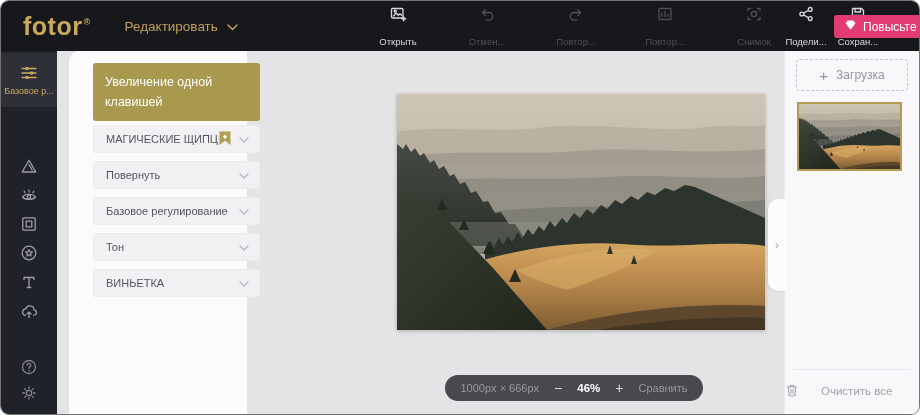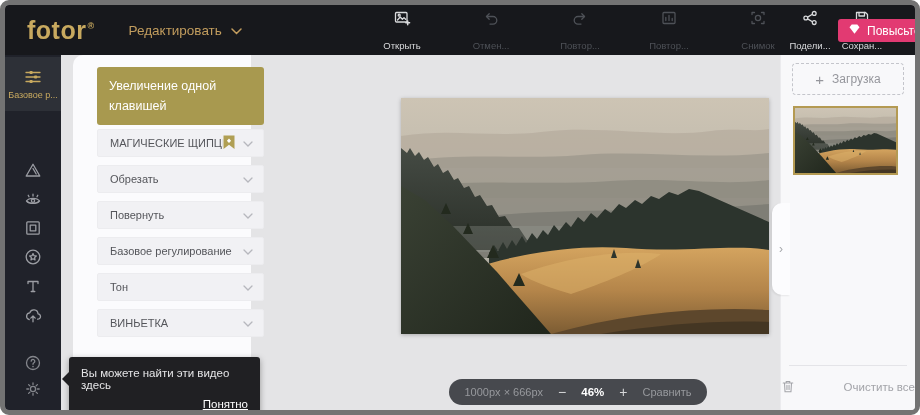--- a/index.html
+++ b/index.html
@@ -1,19 +1,19 @@
 <!DOCTYPE html>
 <html><head>
 <meta charset="utf-8">
 <style>
   html,body{margin:0;padding:0;background:#fff;}
   *{box-sizing:border-box;}
   .window{
     position:relative;width:920px;height:415px;overflow:hidden;
-    border:5px solid #737373;border-radius:9px;background:#e4e4e6;
+    border:1px solid #737373;border-radius:9px;background:#e4e4e6;
     font-family:"Liberation Sans",sans-serif;
   }
   
   .header{position:absolute;left:0;top:0;width:920px;height:50px;background:#17181c;display:flex;align-items:center;z-index:5;}
   .logo{margin-left:22px;font-size:25px;font-weight:bold;color:#c8a95f;letter-spacing:.5px;line-height:1;}
   .logo .reg{font-size:9px;vertical-align:super;margin-left:1px;}
   .menu{margin-left:34px;color:#c29d5e;font-size:13.5px;display:flex;align-items:center;gap:9px;cursor:pointer;}
   .toolbar{position:absolute;left:376px;top:0;height:50px;display:flex;align-items:center;gap:10px;}
   .tool{width:42px;display:flex;flex-direction:column;align-items:center;gap:11px;font-size:9.5px;color:#d9dadc;cursor:pointer;}
   .tool svg{stroke:currentColor;fill:none;stroke-width:1.3;stroke-linecap:round;stroke-linejoin:round;}
@@ -55,21 +55,21 @@
     box-shadow:-1px 1px 2px rgba(0,0,0,.07);display:flex;align-items:center;justify-content:center;
     color:#a6a8ac;font-size:12px;cursor:pointer;z-index:4;}
   
   .rightPanel{position:absolute;right:0;top:50px;bottom:0;width:135px;background:#f8f8fa;border-left:1px solid #ebebee;z-index:3;}
   .upload{position:absolute;left:11px;top:8px;width:112px;height:32px;border:1px dashed #c4c5cb;border-radius:4px;
     display:flex;align-items:center;justify-content:center;gap:8px;color:#95969c;font-size:12px;cursor:pointer;background:transparent;}
   .upload .plus{font-size:15px;line-height:1;}
   .thumb{position:absolute;left:12px;top:51px;width:105px;height:69px;border:2px solid #b49a52;cursor:pointer;}
   .thumb svg{display:block;}
   .clearDivider{position:absolute;left:8px;right:8px;bottom:44px;height:1px;background:#e4e4e8;}
-  .clearBtn{position:absolute;left:0;right:0;bottom:16px;display:flex;align-items:center;justify-content:space-between;gap:6px;
+  .clearBtn{position:absolute;left:0;right:0;bottom:16px;display:flex;align-items:center;justify-content:flex-start;gap:22px;
     color:#a3a4a9;font-size:11.5px;cursor:pointer;}
   .clearBtn svg{stroke:currentColor;fill:none;stroke-width:1.2;stroke-linecap:round;display:block;}
   
   .tooltip{position:absolute;left:64px;top:352px;width:191px;background:#202023;border-radius:3px;color:#e4e4e6;
     font-size:11.5px;padding:10px 12px 8px;z-index:20;box-shadow:0 2px 6px rgba(0,0,0,.35);}
   .tooltip::before{content:"";position:absolute;left:-7px;top:15px;border-top:7px solid transparent;
     border-bottom:7px solid transparent;border-right:7px solid #202023;}
   .tooltip .dismiss{display:block;text-align:right;color:#fff;text-decoration:underline;margin-top:7px;cursor:pointer;}
 </style>
 </head>
@@ -220,26 +220,20 @@
 
   <div class="panel">
     <div class="banner">Увеличение одной клавишей</div>
     <div class="sections">
       <div class="row">
         <span class="rlabel">МАГИЧЕСКИЕ ЩИПЦЫ</span>
         <span class="badge"><svg width="12" height="15" viewBox="0 0 12 15">
               <path d="M.5 .5 H11.5 V14 L6 9.8 L.5 14 Z" fill="#b09f54"></path>
               <path d="M6 3.4 L8.1 5.7 L6 8 L3.9 5.7 Z" fill="#fff"></path>
             </svg></span>
-        <span class="chev"><svg width="10" height="6" viewBox="0 0 10 6">
-              <path d="M1 1 L5 5 L9 1" stroke="#b6b7bd" fill="none" stroke-width="1.3" stroke-linecap="round"></path>
-            </svg></span>
-      </div>
-      <div class="row">
-        <span class="rlabel">Обрезать</span>
         <span class="chev"><svg width="10" height="6" viewBox="0 0 10 6">
               <path d="M1 1 L5 5 L9 1" stroke="#b6b7bd" fill="none" stroke-width="1.3" stroke-linecap="round"></path>
             </svg></span>
       </div>
       <div class="row">
         <span class="rlabel">Повернуть</span>
         <span class="chev"><svg width="10" height="6" viewBox="0 0 10 6">
               <path d="M1 1 L5 5 L9 1" stroke="#b6b7bd" fill="none" stroke-width="1.3" stroke-linecap="round"></path>
             </svg></span>
       </div>
@@ -331,18 +325,14 @@
     <div class="clearBtn">
       <span>
           <svg width="14" height="15" viewBox="0 0 16 17">
             <path d="M2.5 4.5 H13.5 M6 4.5 V2.8 H10 V4.5 M4 4.5 L4.6 14.5 H11.4 L12 4.5 M6.8 7 V12 M9.2 7 V12"></path>
           </svg>
         </span>
       <span>Очистить все</span>
     </div>
   </div>
 
-  <div class="tooltip">
-    <span>Вы можете найти эти видео здесь</span>
-    <span class="dismiss">Понятно</span>
-  </div>
 
 </div>
 
 </body></html>

